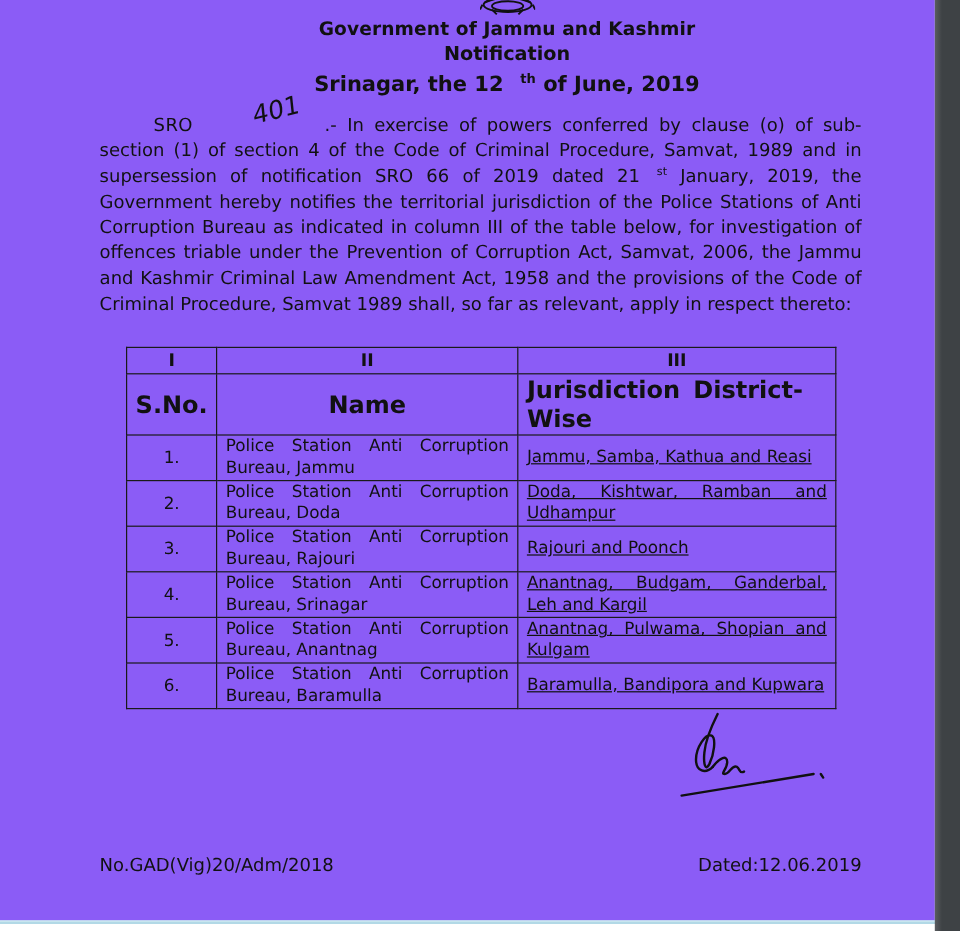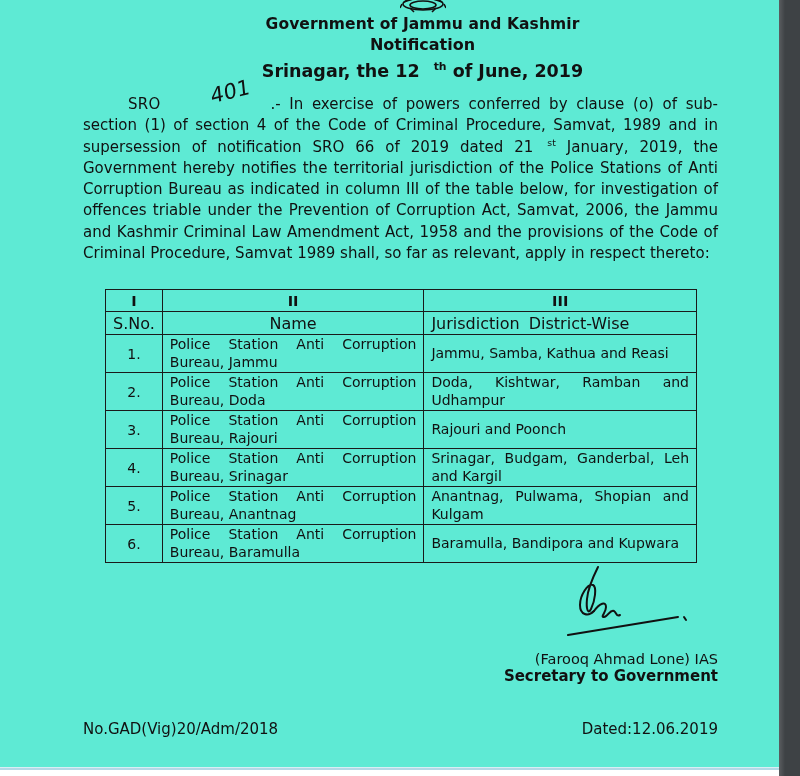--- a/index.html
+++ b/index.html
@@ -27,21 +27,21 @@
     left: 0; bottom: 6px;
     width: 100%; height: 3px;
     background: #b2d9e6;
     border-top: 1px solid #d8eef5;
     z-index: 2;
   }
   .page {
     position: absolute;
     top: 0; left: 0;
     width: 779px; height: 770px;
-    background: #5eead4;
+    background: #8b5cf6;
     overflow: hidden;
   }
   .content {
     margin: 0 61px 0 83px; 
     width: 635px;
   }
   .doc-header { position: relative; left: 22px; text-align: center; }
   .emblem-wrap { height: 14px; overflow: hidden; }
   .emblem-wrap svg { display: block; margin: -8px auto 0 auto; }
   .h-bold { font-size: 15.5px; font-weight: bold; line-height: 20px; letter-spacing: 0.1px; }
@@ -73,26 +73,26 @@
     border-collapse: collapse;
     width: 592px;
     font-size: 14px;
   }
   table.jur td, table.jur th {
     border: 1.6px solid #1a1a1a;
     padding: 1px 7px;
     vertical-align: middle;
   }
   th.roman { font-size: 14.5px; font-weight: bold; text-align: center; height: 22px; }
-  th.colhead { font-size: 16px; font-weight: normal; height: 23px; }
+  th.colhead { font-size: 20px; font-weight: bold; height: 23px; }
   th.colhead.sno, th.colhead.name { text-align: center; }
   th.colhead.jur-h { text-align: left; word-spacing: 4px; }
   td.sno { text-align: center; width: 55px; }
   td.name { width: 263px; text-align: justify; line-height: 17.5px; padding-top: 2px; padding-bottom: 2px; }
-  td.jurd { width: 274px; text-align: justify; line-height: 17.5px; }
+  td.jurd { width: 274px; text-align: justify; line-height: 17.5px; text-decoration: underline; }
   tr.body-row { height: 38px; }
 
   .sign-block { position: relative; height: 72px; margin-top: 14px; }
   .by-order { position: absolute; left: 35px; top: 22px; font-size: 15px; }
   .signature { position: absolute; right: 18px; top: -12px; }
   .signatory { text-align: right; padding-right: 0px; margin-top: 2px; }
   .signatory .name { font-size: 14.5px; }
   .signatory .title { font-size: 15px; font-weight: bold; }
   .ref-row { display: flex; justify-content: space-between; margin-top: 35px; font-size: 15px; }
 </style>
@@ -145,21 +145,21 @@
           <td class="jurd">Doda, Kishtwar, Ramban and Udhampur</td>
         </tr>
         <tr class="body-row">
           <td class="sno">3.</td>
           <td class="name">Police Station Anti Corruption Bureau, Rajouri</td>
           <td class="jurd">Rajouri and Poonch</td>
         </tr>
         <tr class="body-row">
           <td class="sno">4.</td>
           <td class="name">Police Station Anti Corruption Bureau, Srinagar</td>
-          <td class="jurd">Srinagar, Budgam, Ganderbal, Leh and Kargil</td>
+          <td class="jurd">Anantnag, Budgam, Ganderbal, Leh and Kargil</td>
         </tr>
         <tr class="body-row">
           <td class="sno">5.</td>
           <td class="name">Police Station Anti Corruption Bureau, Anantnag</td>
           <td class="jurd">Anantnag, Pulwama, Shopian and Kulgam</td>
         </tr>
         <tr class="body-row">
           <td class="sno">6.</td>
           <td class="name">Police Station Anti Corruption Bureau, Baramulla</td>
           <td class="jurd">Baramulla, Bandipora and Kupwara</td>
@@ -173,24 +173,20 @@
             <g fill="none" stroke="#111" stroke-width="2" stroke-linecap="round">
               <path d="M38 2 C 34 10, 28 22, 27 34 C 26 44, 28 50, 31 44 C 35 36, 37 22, 33 20 C 28 18, 20 30, 20 40 C 20 50, 28 52, 34 46"></path>
               <path d="M34 46 C 40 38, 46 36, 46 42 C 46 48, 40 52, 44 52 C 48 52, 50 44, 54 46 C 57 48, 56 52, 60 50"></path>
               <path d="M8 70 L 118 52"></path>
               <path d="M124 52 l 2 3"></path>
             </g>
           </svg>
         </div>
       </div>
 
-      <div class="signatory">
-        <div class="name">(Farooq Ahmad Lone) IAS</div>
-        <div class="title">Secretary to Government</div>
-      </div>
 
       <div class="ref-row">
         <span>No.GAD(Vig)20/Adm/2018</span>
         <span>Dated:12.06.2019</span>
       </div>
 
     </div>
   </div>
 
   <div class="bottom-line"></div>

